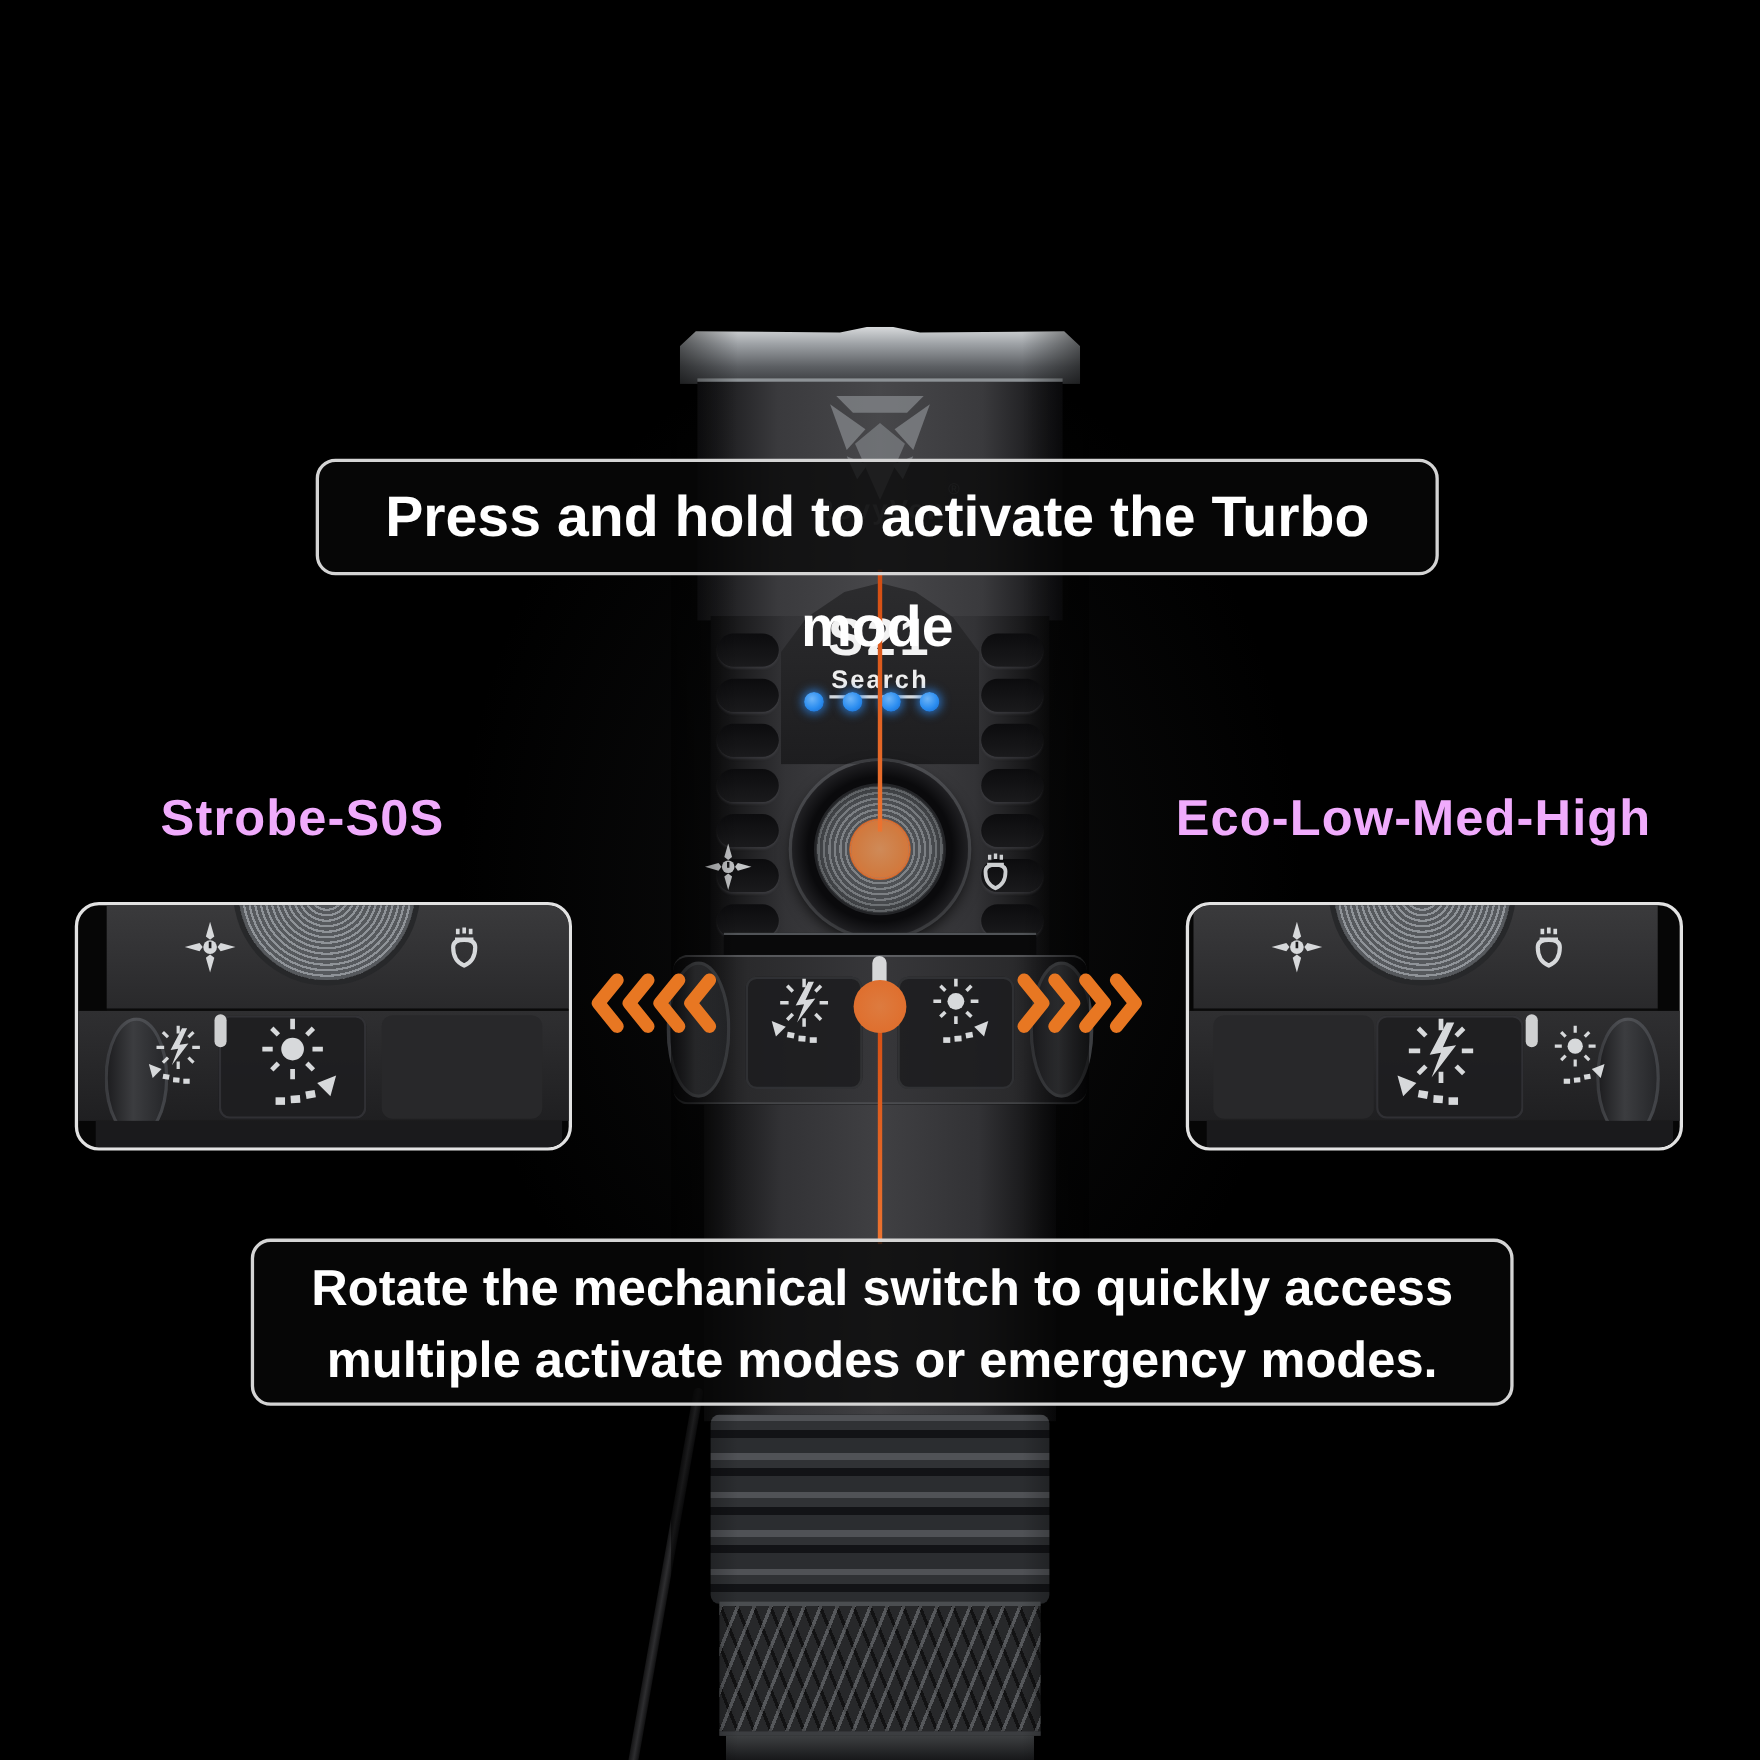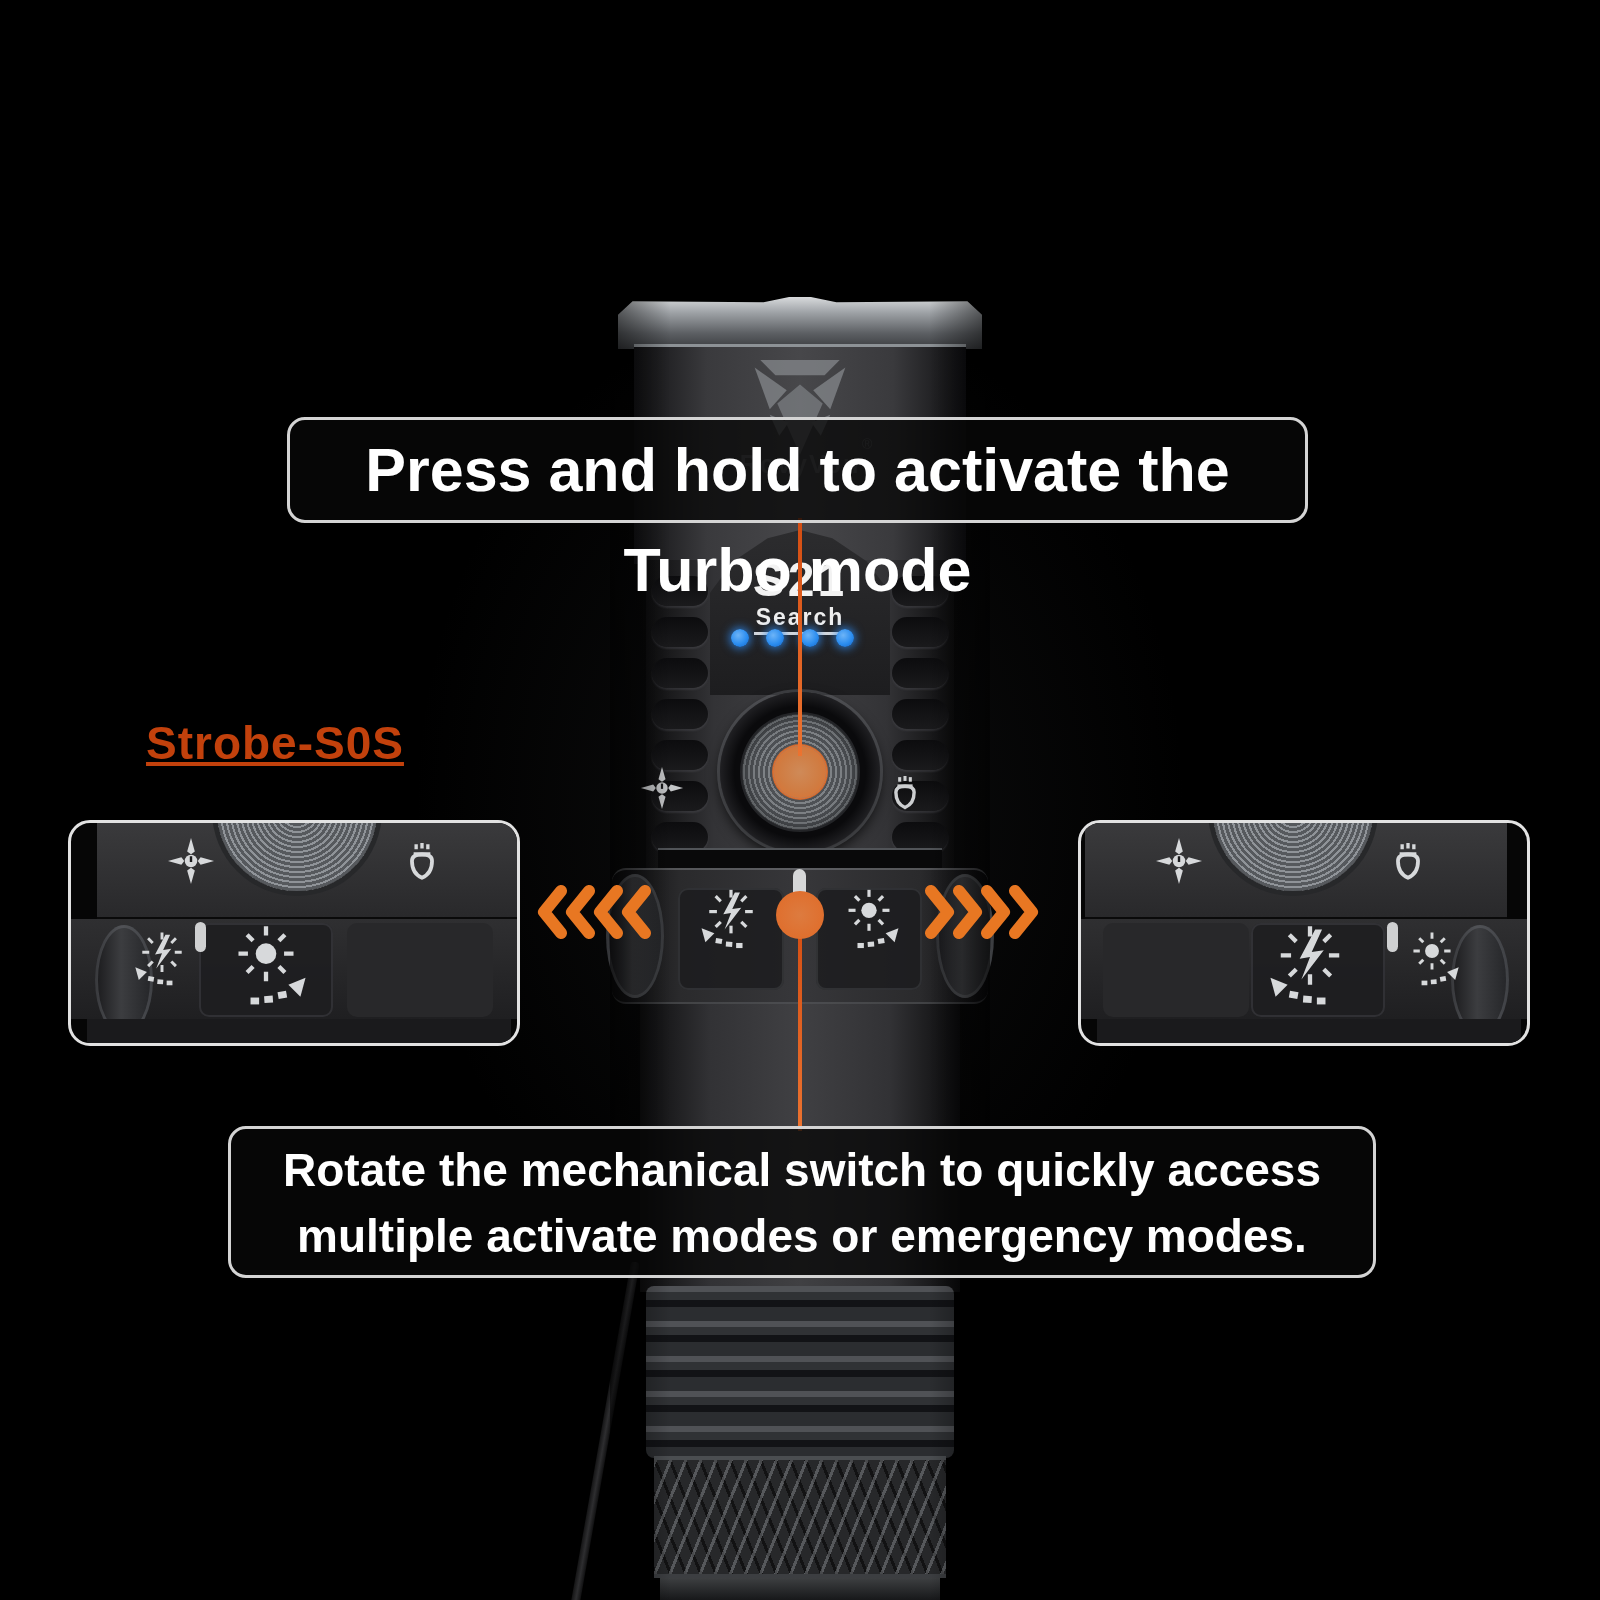--- a/index.html
+++ b/index.html
@@ -77,25 +77,25 @@
     background:linear-gradient(90deg,#141415,#2e2e30,#101011);
     transform:rotate(10deg);transform-origin:top center;}
   .cyl-shade{left:610px;top:296px;width:380px;height:1304px;pointer-events:none;z-index:3;
     background:linear-gradient(90deg,rgba(0,0,0,.55) 0%,rgba(0,0,0,0) 16%,rgba(0,0,0,0) 84%,rgba(0,0,0,.55) 100%);}
   
   .oline{width:4px;z-index:5;background:linear-gradient(180deg,#d44d12,#ec7330);}
   .oline.top{left:798px;top:518px;height:238px;}
   .oline.bottom{left:798px;top:915px;height:216px;}
   .callout{z-index:8;border:3px solid #d4d4d4;border-radius:18px;background:rgba(8,8,8,.78);
     color:#ffffff;text-align:center;}
-  .callout.top{left:287px;top:417px;width:1021px;height:106px;font-size:61px;line-height:100px;font-weight:600;}
+  .callout.top{left:287px;top:417px;width:1021px;height:106px;font-size:52px;line-height:100px;font-weight:600;}
   .callout.bottom{left:228px;top:1126px;width:1148px;height:152px;font-size:46px;line-height:66px;
     font-weight:600;padding-top:8px;}
   .callout .ln{position:static;display:block;}
-  .mode-label{z-index:8;color:#c2410c;font-size:46px;font-weight:bold;text-align:center;letter-spacing:1px;text-decoration:underline;}
+  .mode-label{z-index:8;color:#f0abfc;font-size:46px;font-weight:bold;text-align:center;letter-spacing:1px;}
   .mode-label.l{left:80px;top:716px;width:390px;}
   .mode-label.r{left:1030px;top:716px;width:510px;}
   .chevrons{z-index:6;display:flex;}
   .chevrons.l{left:538px;top:884px;} .chevrons.r{left:926px;top:884px;}
   .chevrons svg{position:relative;margin:0 -3px;}
   
   .inset{z-index:7;width:452px;height:226px;border:3px solid #e2e2e2;border-radius:22px;
     background:#060606;overflow:hidden;}
   .inset.l{left:68px;top:820px;} .inset.r{left:1078px;top:820px;}
   .in-strip-top{top:0;height:96px;background:linear-gradient(180deg,#3a3a3c,#29292b);
@@ -345,13 +345,14 @@
   </div>
 
   <div class="callout top">
     <span class="ln">Press and hold to activate the Turbo mode</span>
   </div>
   <div class="callout bottom">
     <span class="ln">Rotate the mechanical switch to quickly access</span>
     <span class="ln">multiple activate modes or emergency modes.</span>
   </div>
   <div class="mode-label l">Strobe-S0S</div>
+  <div class="mode-label r">Eco-Low-Med-High</div>
 </div>
 
 </body></html>

